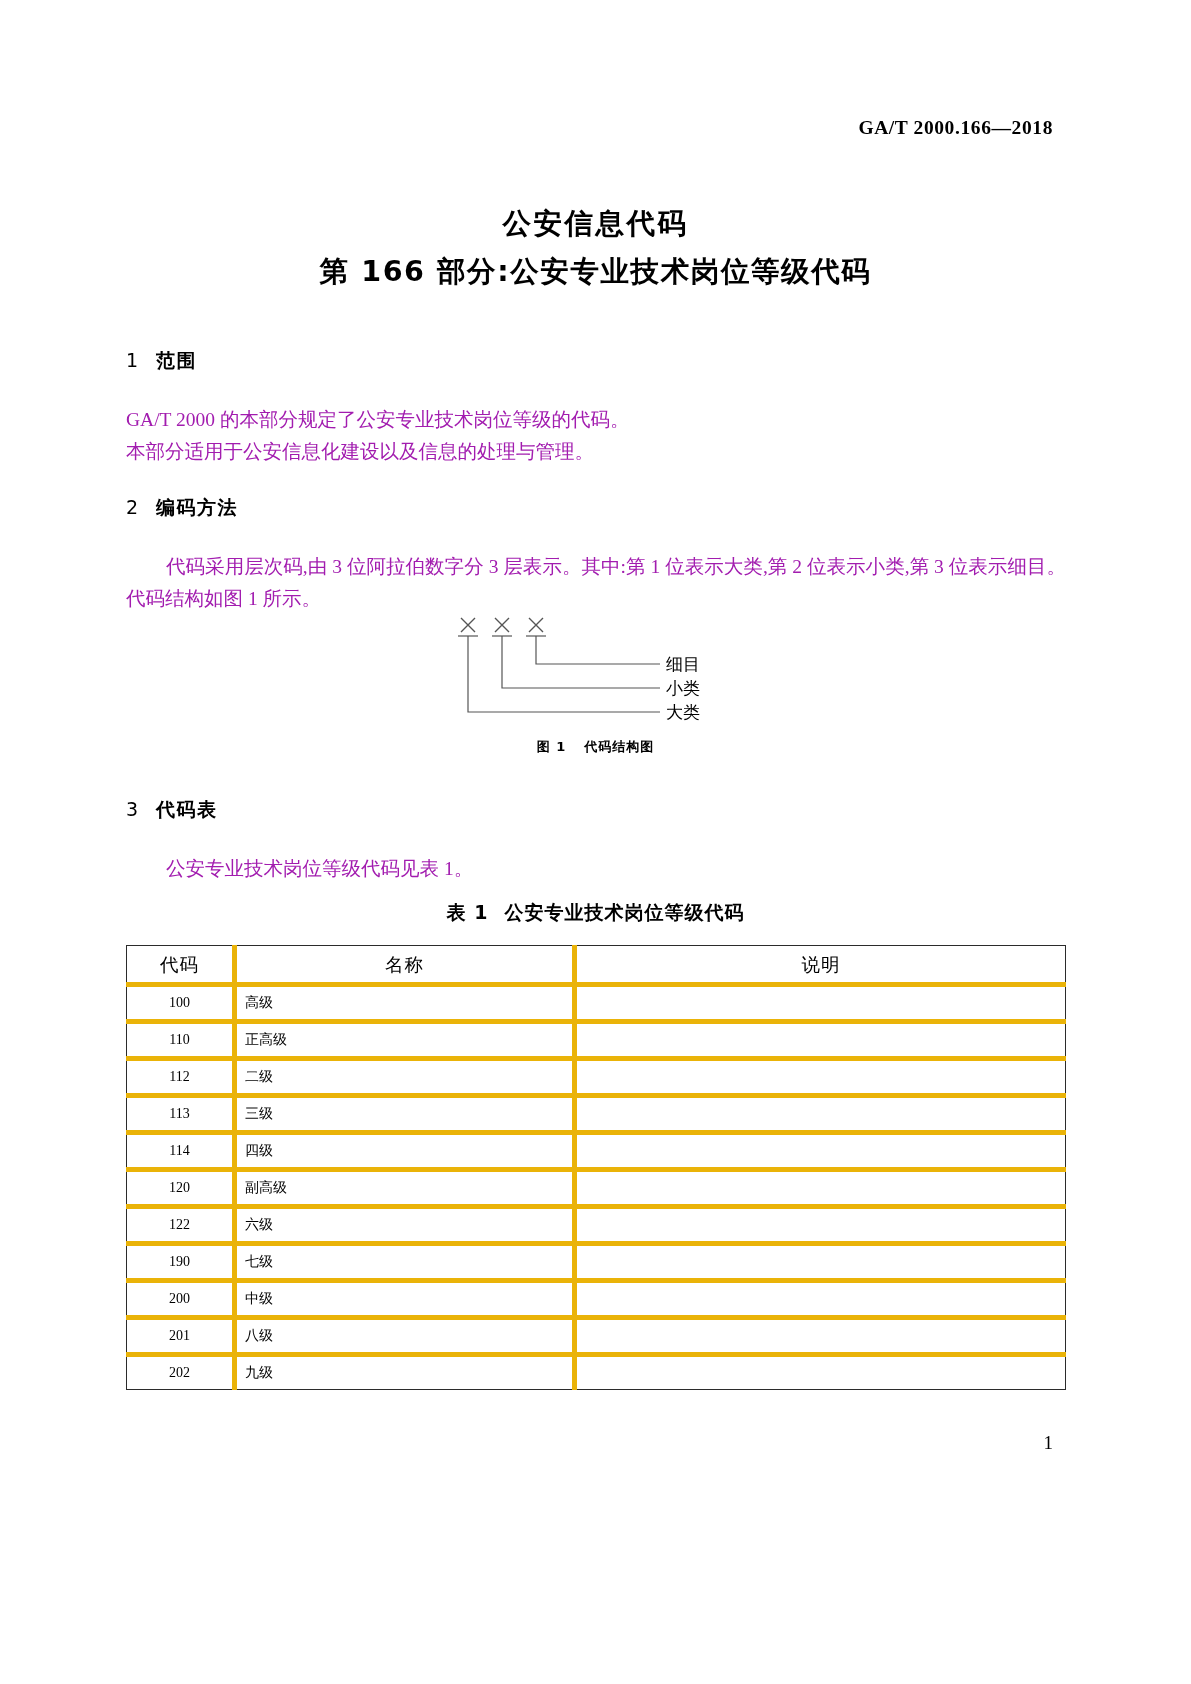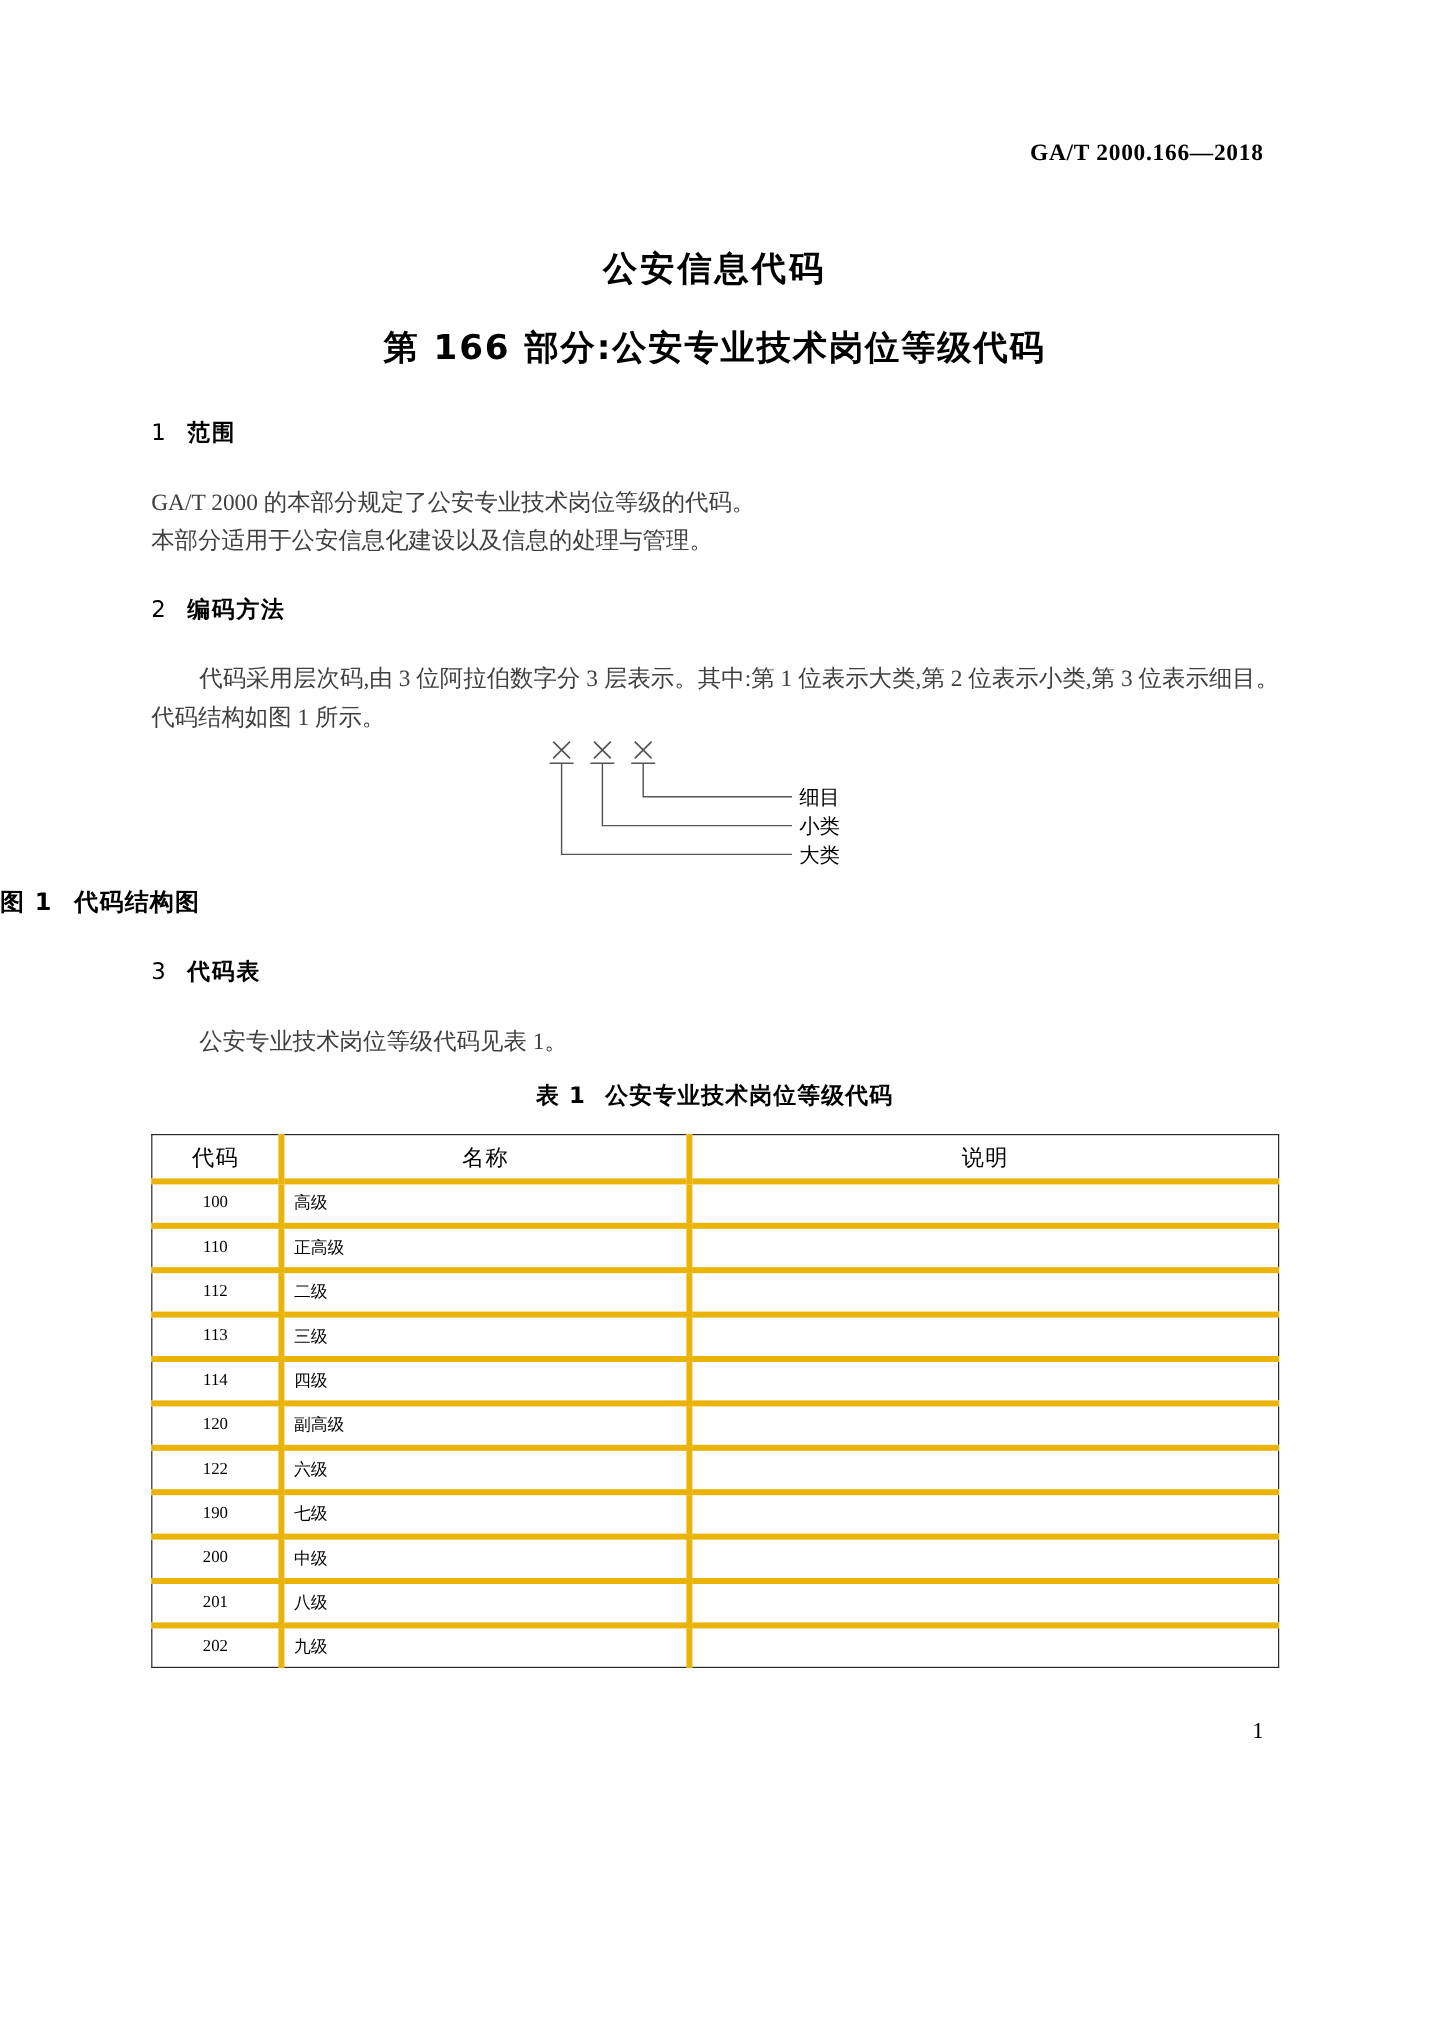--- a/index.html
+++ b/index.html
@@ -48,21 +48,21 @@
     font-size: 28.5px;
     letter-spacing: 2.5px;
     line-height: 40px;
   }
   .title-line2 {
     font-family: "DejaVu Sans", "Liberation Sans", sans-serif;
     font-weight: bold;
     font-size: 28.5px;
     letter-spacing: 1.6px;
     line-height: 40px;
-    margin-top: 26px;
+    margin-top: 8px;
   }
 
   
   .clause {
     position: absolute;
     font-family: "DejaVu Sans", "Liberation Sans", sans-serif;
     font-weight: bold;
     font-size: 19px;
     white-space: nowrap;
   }
@@ -77,44 +77,45 @@
   #clause-1 { left: 126px; top: 348px; }
   #clause-2 { left: 126px; top: 495px; }
   #clause-3 { left: 126px; top: 797px; }
 
   
   .para {
     position: absolute;
     font-family: "Liberation Serif", "DejaVu Serif", serif;
     font-size: 19.5px;
     line-height: 32px;
-    color: #404040;
+    color: #a21caf;
   }
   .para.indent { text-indent: 40px; }
   #p-scope-1 { left: 126px; top: 404px; width: 940px; }
   #p-scope-2 { left: 126px; top: 436px; width: 940px; }
   #p-method  { left: 126px; top: 551px; width: 940px; text-align: justify; }
 
   
   .figure1 {
     position: absolute;
     left: 455px;
     top: 612px;
     width: 290px;
     height: 115px;
   }
   .figure1 svg { display: block; }
   .fig-caption {
     position: absolute;
     top: 738px;
     left: 0;
     width: 1191px;
-    font-family: "DejaVu Sans", "Liberation Sans", sans-serif;
-    font-weight: bold;
-    font-size: 20px;
+    text-align: center;
+    font-family: "DejaVu Sans", "Liberation Sans", sans-serif;
+    font-weight: bold;
+    font-size: 13px;
     letter-spacing: 1px;
   }
   .fig-caption .gap { display: inline-block; width: 18px; }
 
   
   .table-caption {
     position: absolute;
     top: 900px;
     left: 0;
     width: 1191px;

